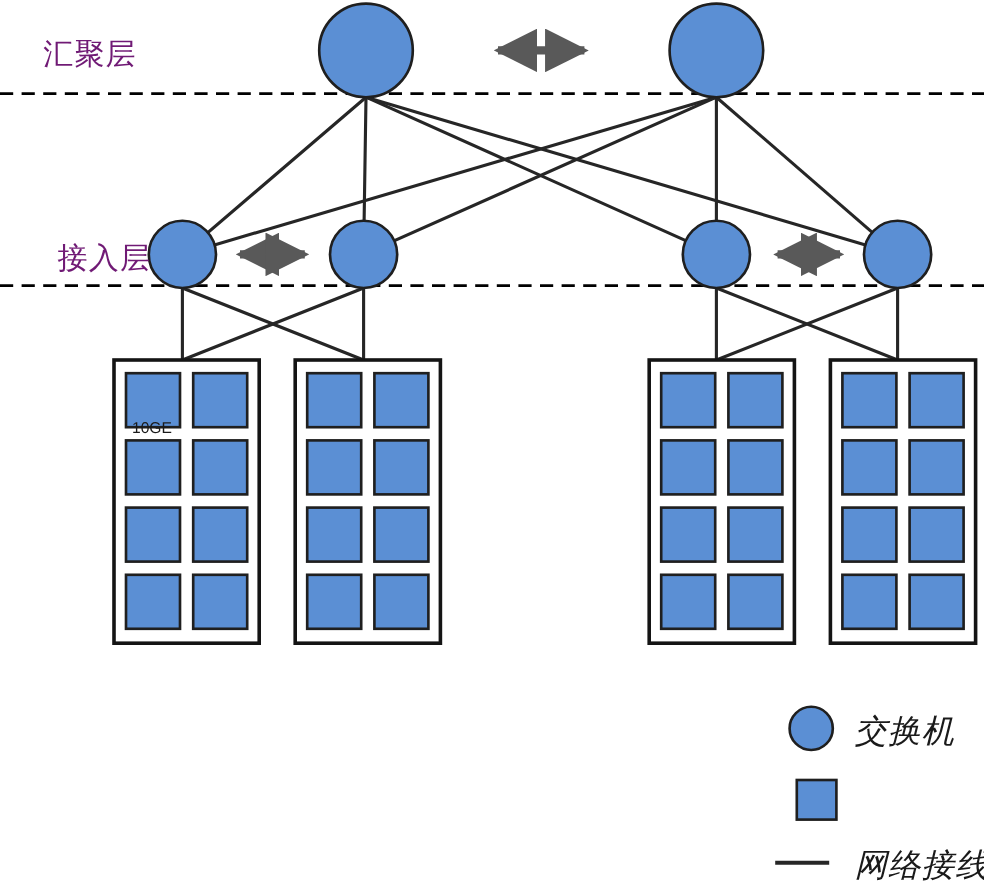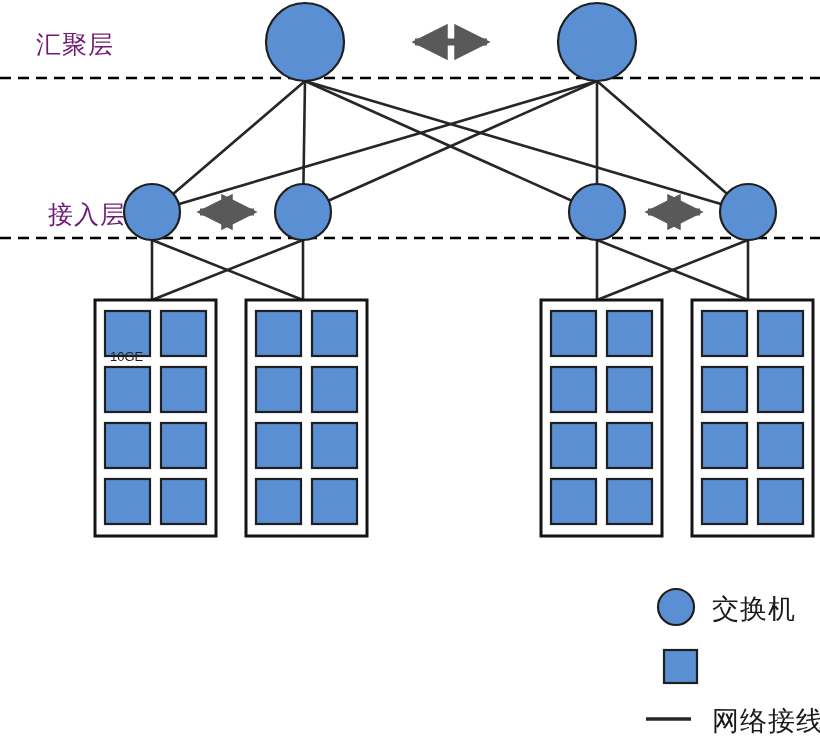--- a/index.html
+++ b/index.html
@@ -36,20 +36,21 @@
   #label-aggregation { left: 12px; top: 28px; }
   #label-access      { left: 24px; top: 198px; }
 
   .legend-text {
     position: absolute;
     font-family: "Liberation Serif", "DejaVu Serif", serif;
     font-size: 27px;
     color: #1a1a1a;
     letter-spacing: 1px;
     white-space: nowrap;
+    font-style: italic;
   }
   #legend-text-switch { left: 712px; top: 591px; }
   #legend-text-host   { left: 712px; top: 649px; }
   #legend-text-link   { left: 712px; top: 703px; }
 
   .port-label {
     position: absolute;
     font-family: "Liberation Sans", "DejaVu Sans", sans-serif;
     font-size: 13px;
     color: #1a1a1a;

